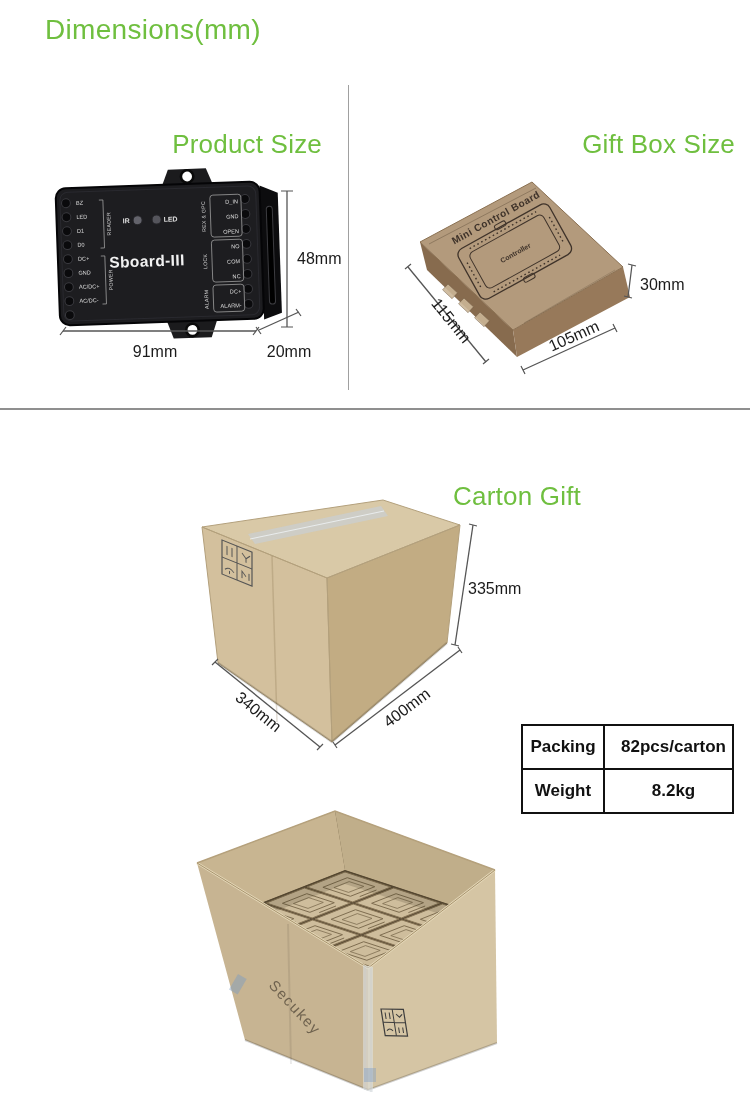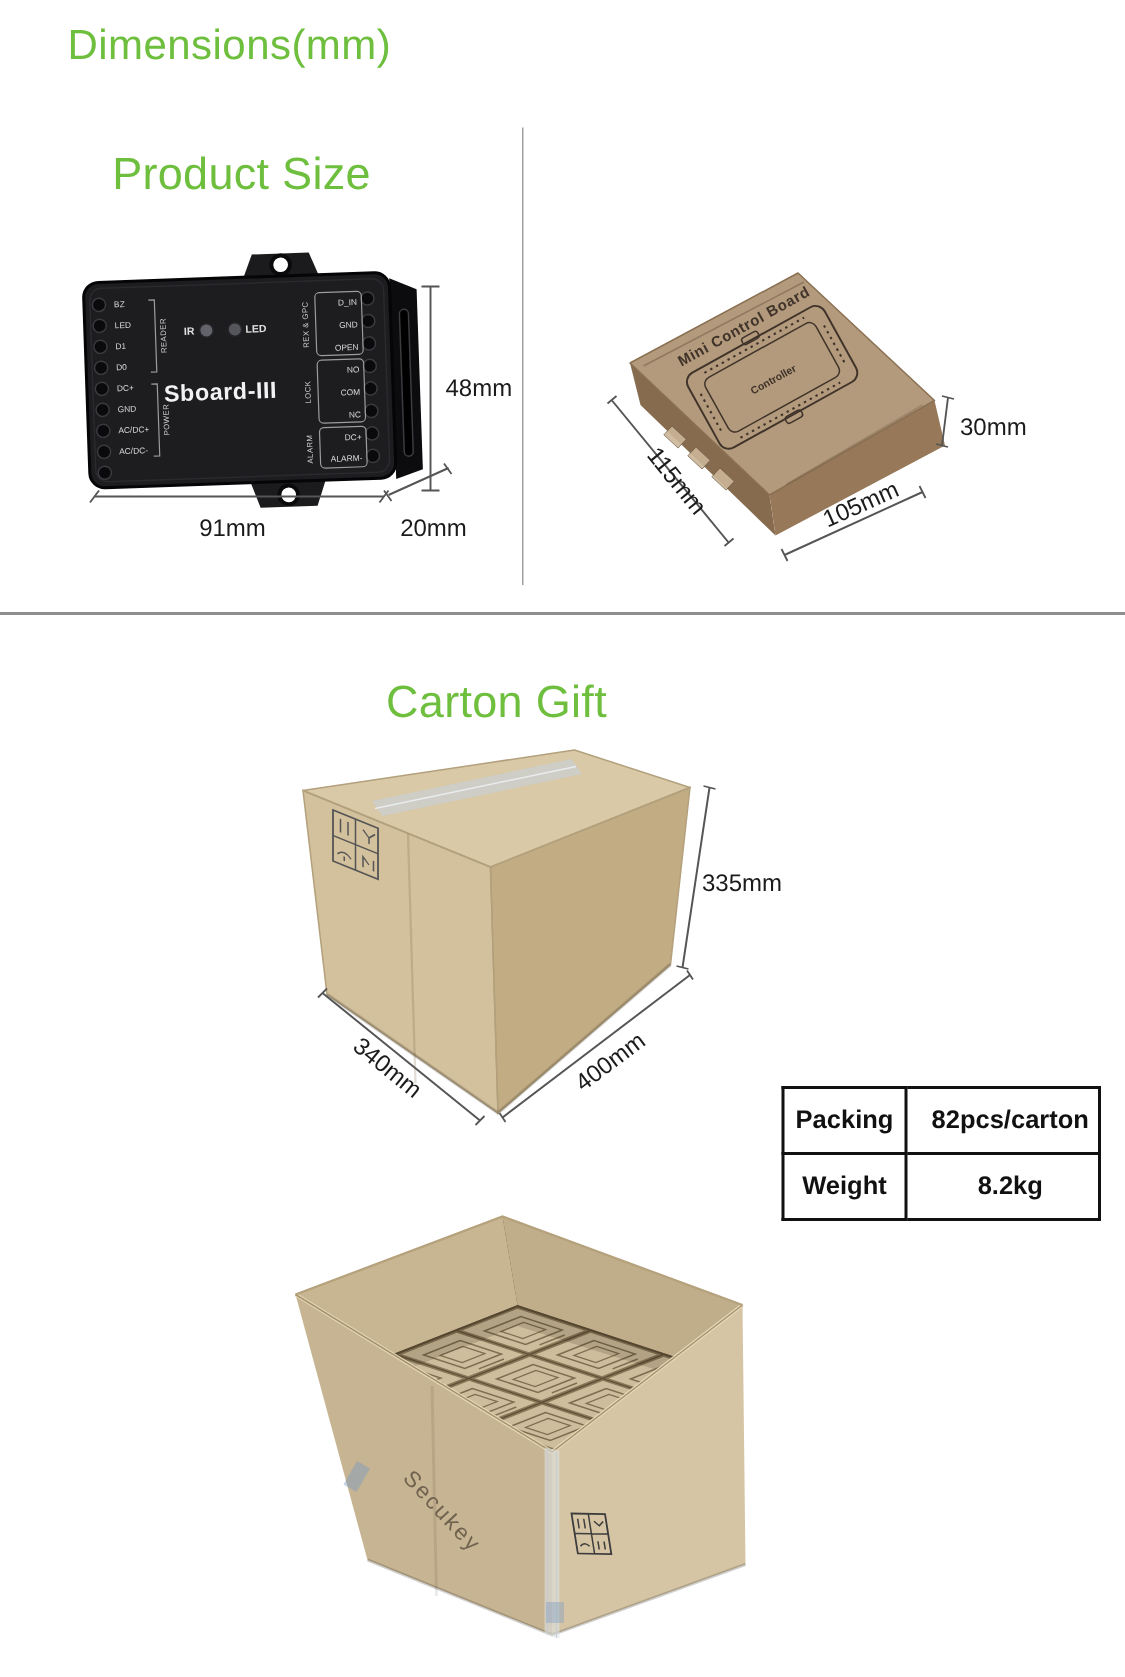--- a/index.html
+++ b/index.html
@@ -4,22 +4,22 @@
 <style>
   * { margin:0; padding:0; box-sizing:border-box; }
   html,body { background:#ffffff; font-family:"Liberation Sans", sans-serif; }
   .page { position:relative; width:750px; height:1092px; background:#fff; overflow:hidden; margin:0 auto; }
 
   .page-title {
     position:absolute; left:45px; top:14px;
     font-size:28px; font-weight:400; letter-spacing:.3px; color:#6fbf3f;
   }
   .section-title {
-    position:absolute; font-size:30px; font-weight:400; letter-spacing:.2px;
-    color:#6fbf3f; text-align:center;
+    position:absolute; font-size:26px; font-weight:400; letter-spacing:.2px;
+    color:#6fbf3f; text-align:right;margin-top:29px;
   }
   #product-title { left:0; top:100px; width:322px; }
   #giftbox-title { left:349px; top:100px; width:386px; }
   #carton-title  { left:81px;  top:452px; width:500px; }
 
   .vdivider { position:absolute; left:348px; top:85px; width:1px; height:305px; background:#a0a0a0; }
   .hdivider { position:absolute; left:0; top:408px; width:750px; height:2px; background:#8f8f8f; border:0; }
 
   svg.fig { position:absolute; overflow:visible; }
   #product-fig   { left:35px;  top:160px; width:315px; height:215px; }
@@ -42,20 +42,21 @@
   td.lbl { width:82px; text-align:center; }
   td.val { width:129px; text-align:center; padding-left:10px; }
 </style>
 </head>
 <body>
 
 <div class="page">
 
   <div class="page-title">Dimensions(mm)</div>
   <div class="section-title" id="product-title">Product Size</div>
+  <div class="section-title" id="giftbox-title">Gift Box Size</div>
   <div class="vdivider"></div>
   <div class="hdivider"></div>
 
   <svg class="fig" id="product-fig" viewBox="0 0 315 215">
     <g transform="rotate(-2 125 100)">
 
       <g>
         <path d="M136 10 L174 10 L180 25 L130 25 Z" fill="#1b1b1d"></path>
         <circle cx="155" cy="17.5" r="6.2" fill="#ffffff" stroke="#0a0a0a" stroke-width="2.6"></circle>
       </g>

